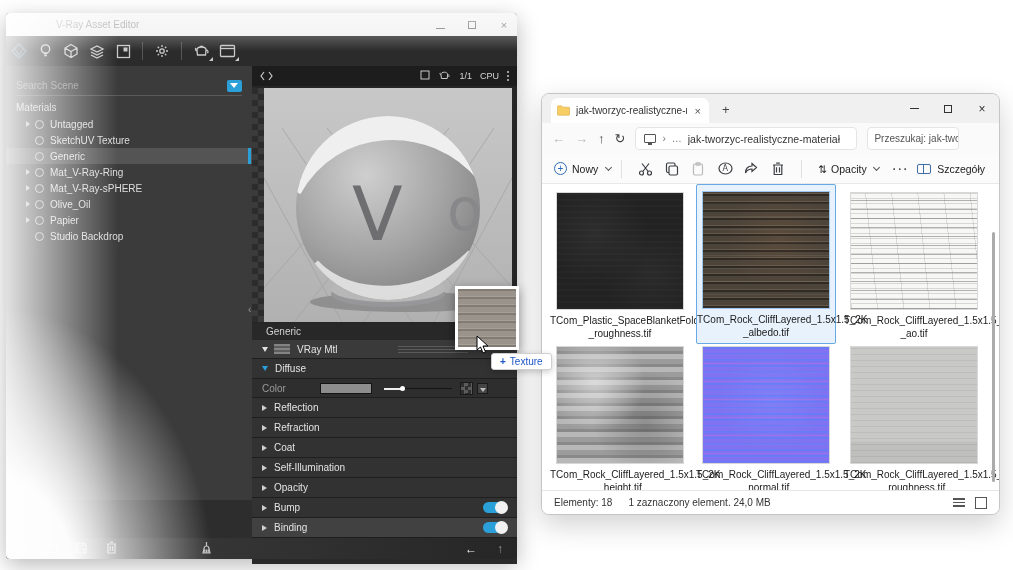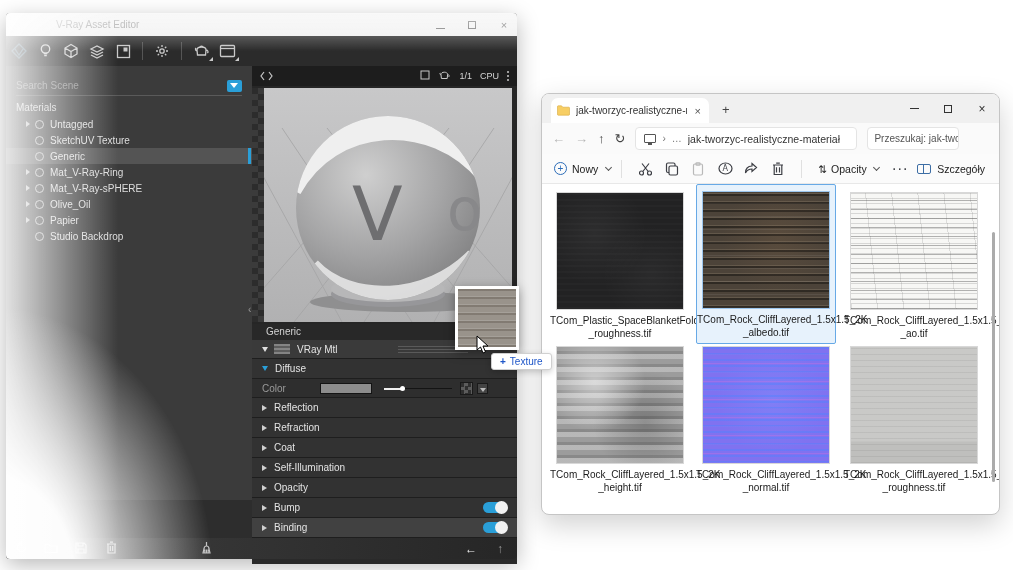--- a/index.html
+++ b/index.html
@@ -613,20 +613,32 @@
       <div class="tile" style="left:302px; top:162px;">
         <div class="thumb tex-roughlight"></div>
         <div class="cap">
             <div>TCom_Rock_CliffLayered_1.5x1.5_2K</div>
             <div>_roughness.tif</div>
           </div>
       </div>
     </div>
     <div class="ex-scroll"></div>
 
+    <div class="ex-status">
+      <span>Elementy: 18</span>
+      <span>1 zaznaczony element. 24,0 MB</span>
+      <span class="st-right">
+        <span class="ic-list">
+            <i></i>
+            <i></i>
+            <i></i>
+          </span>
+        <span class="ic-thumbview"></span>
+      </span>
+    </div>
   </div>
 
   <div class="ghost">
     <div class="gtex"></div>
   </div>
   <div class="cursor">
     <svg width="14" height="20" viewBox="0 0 14 20">
       <path d="M1 1 L1 15 L4.5 12 L7 18 L9.5 17 L7 11 L12 11 Z" fill="#fff" stroke="#000" stroke-width="1"></path>
     </svg>
   </div>

